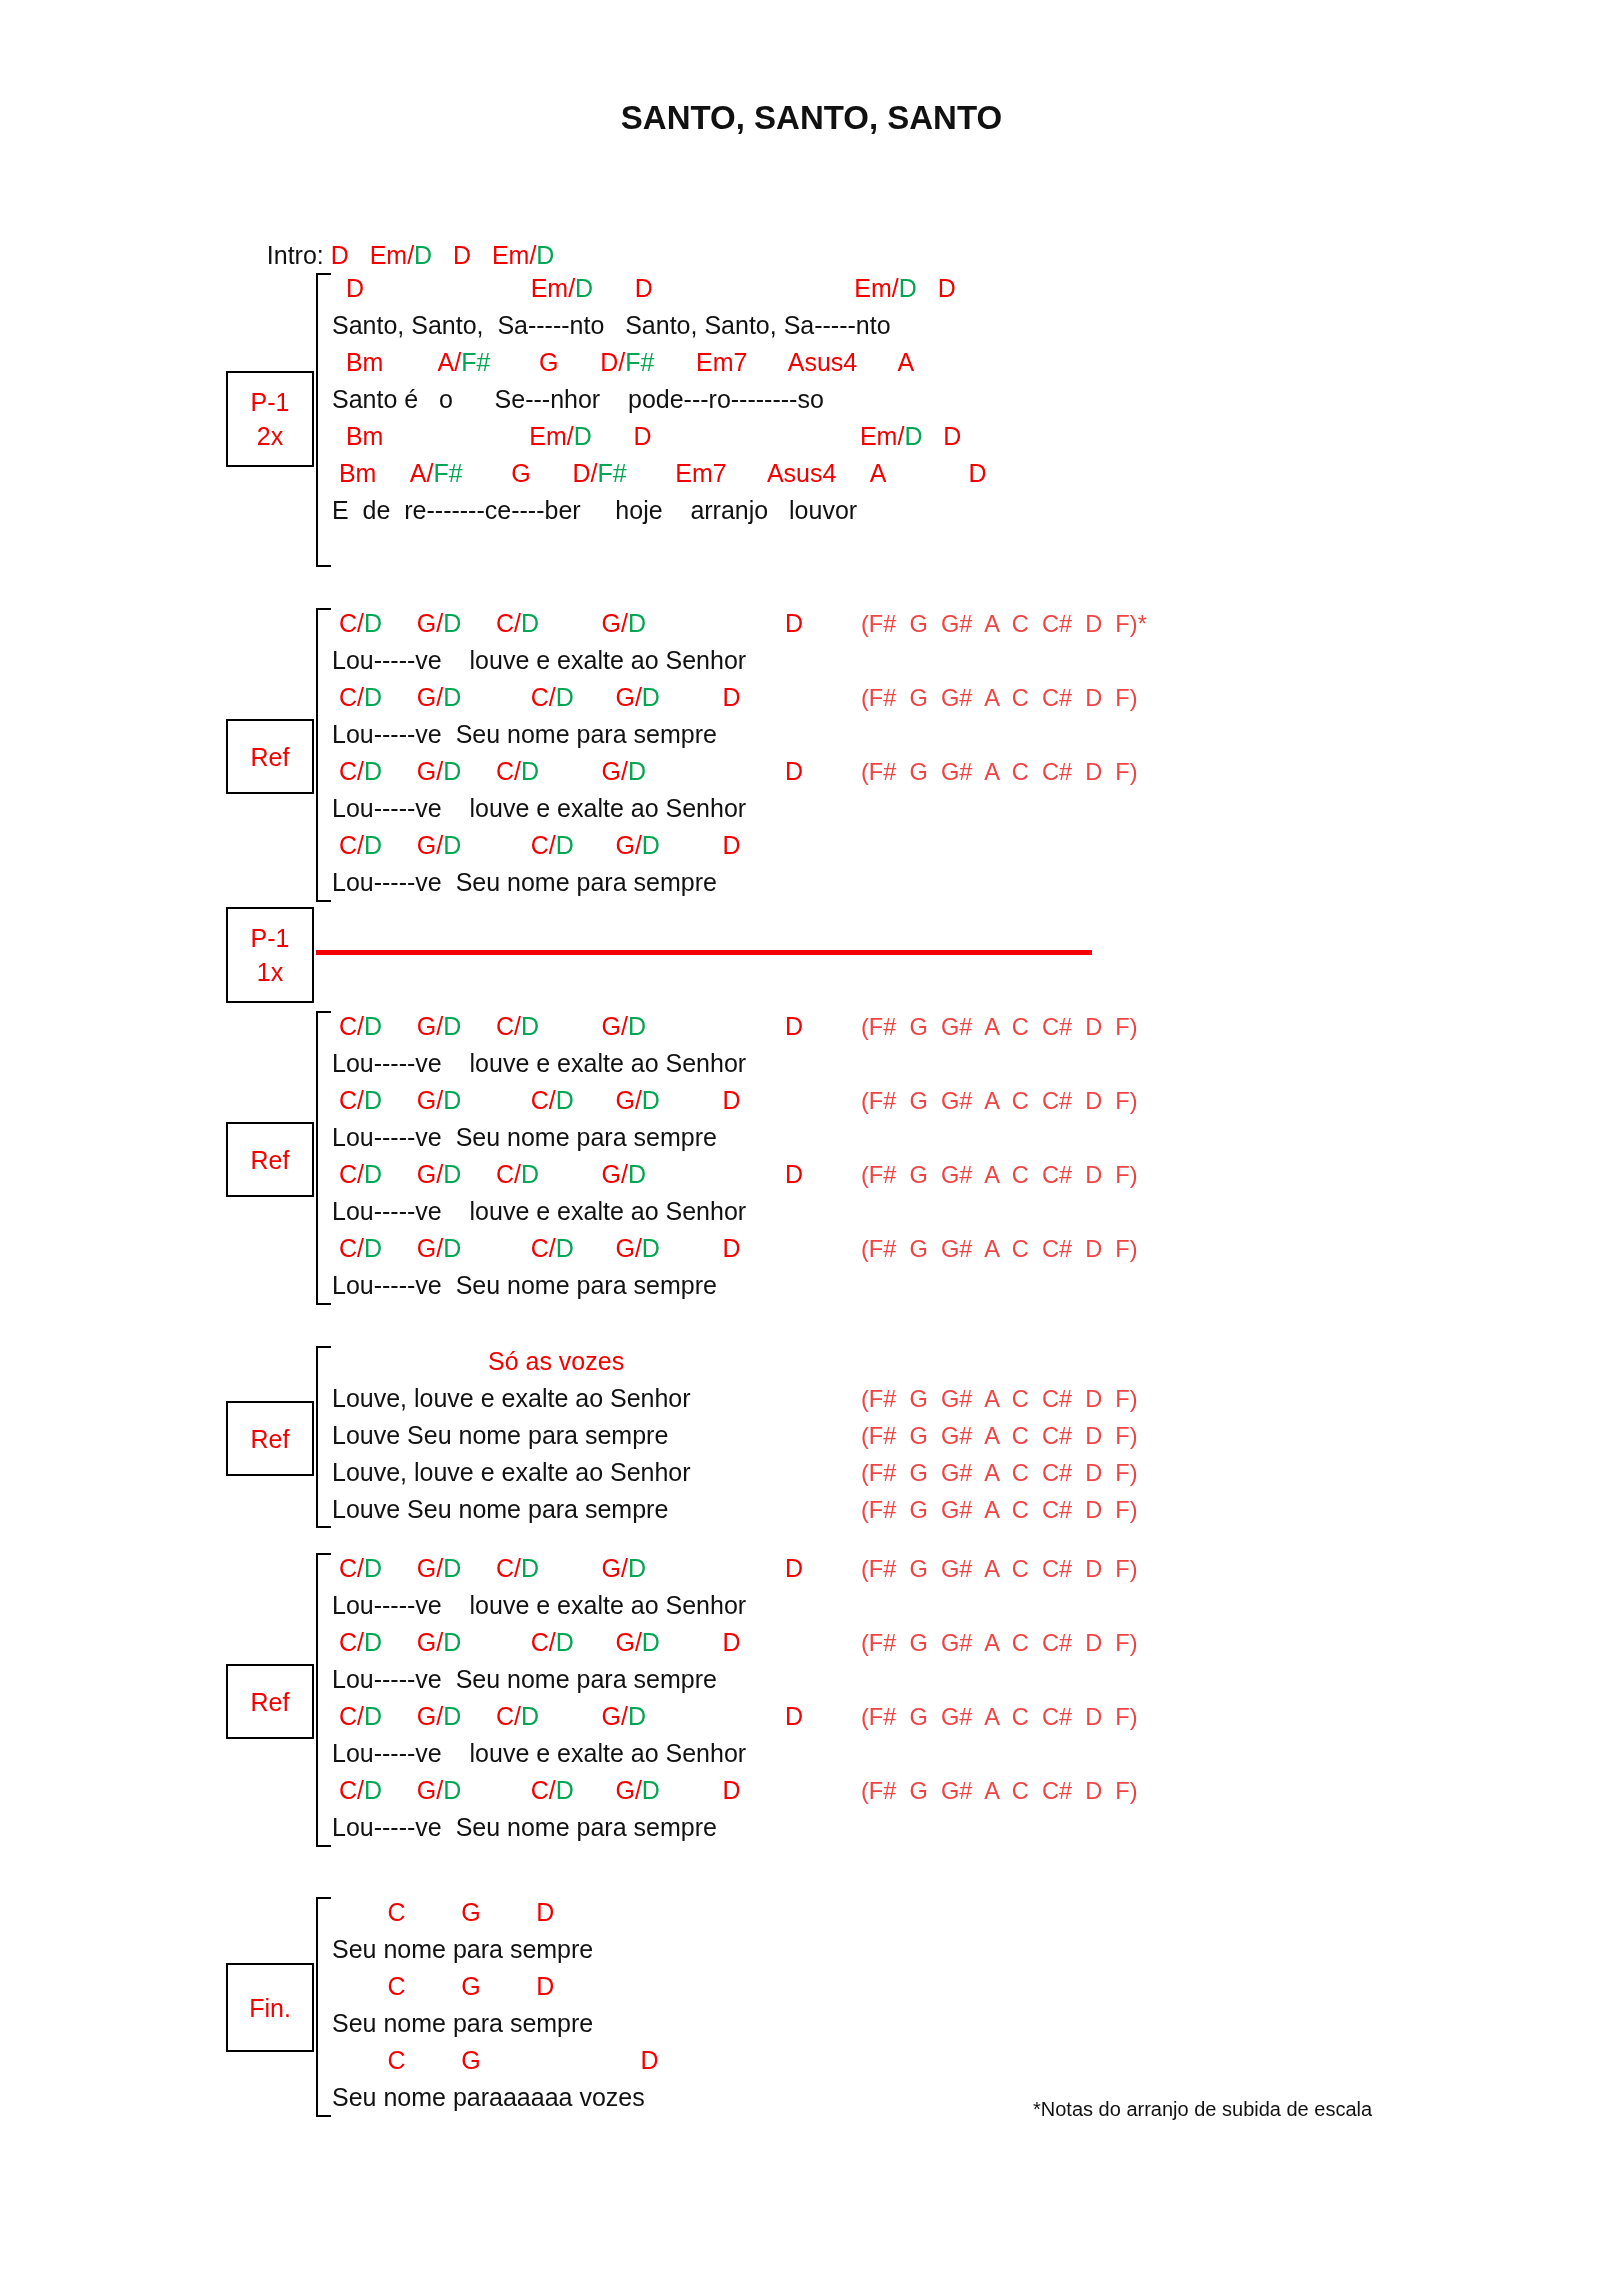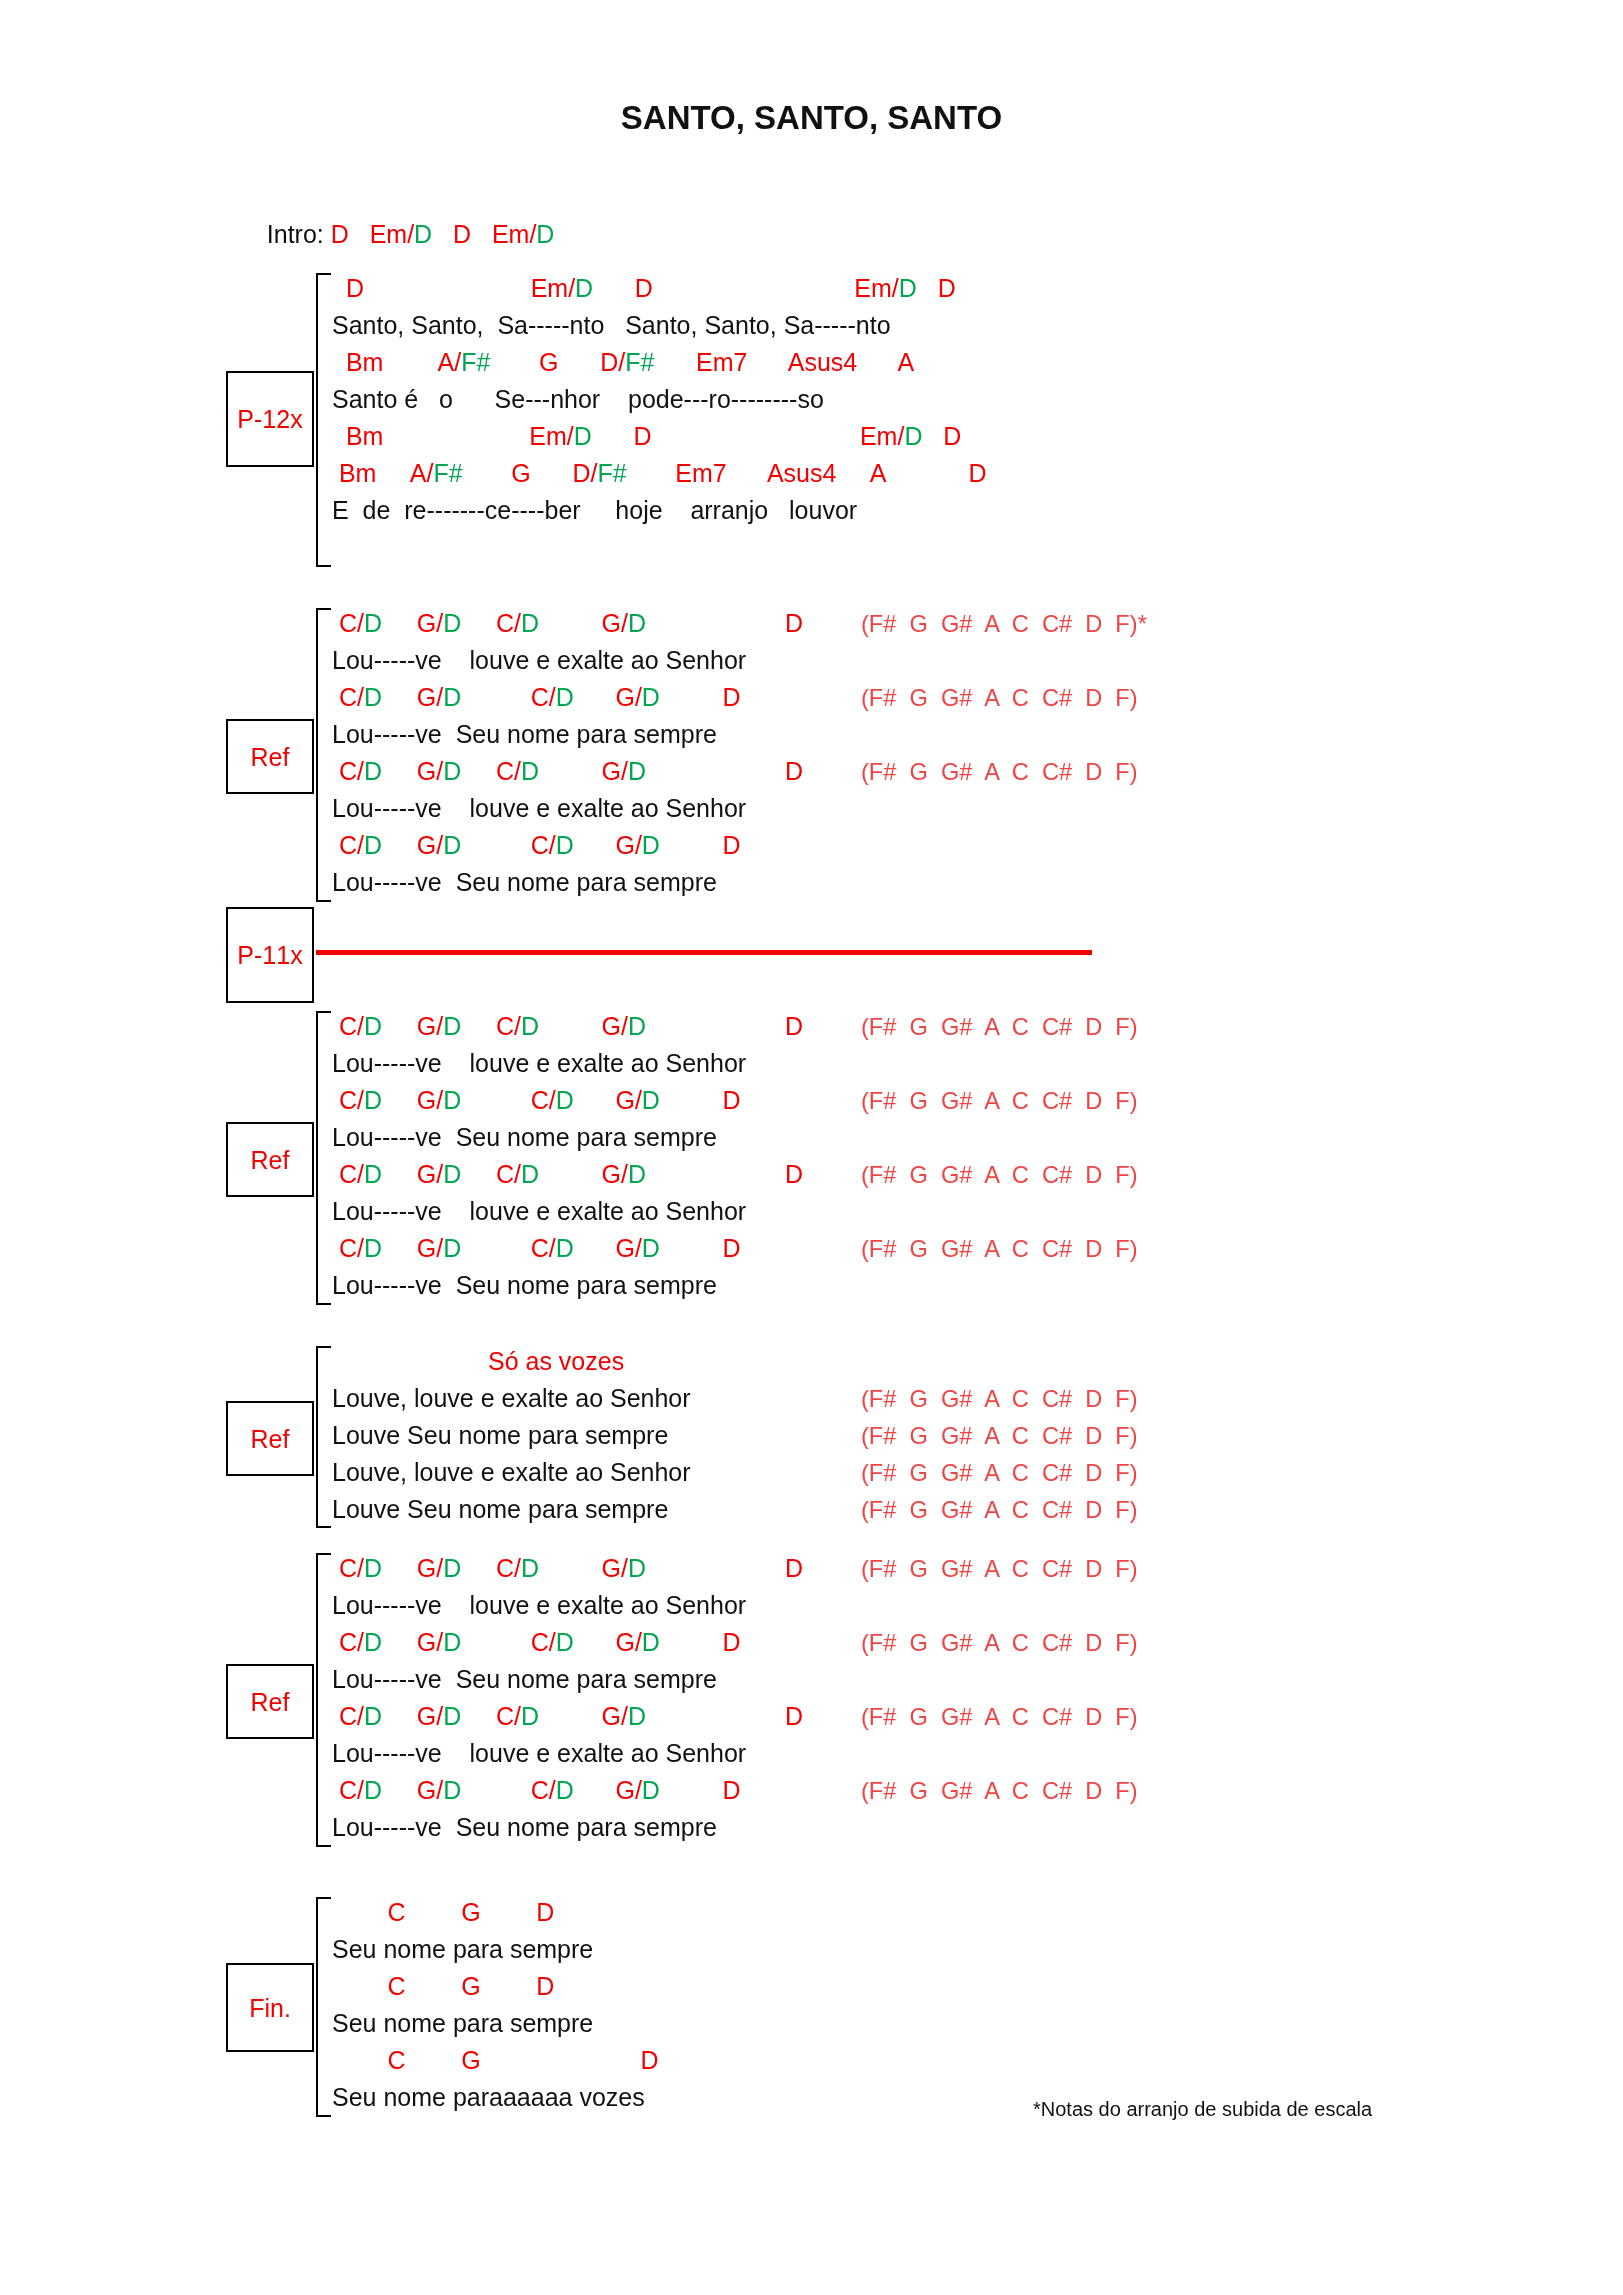--- a/index.html
+++ b/index.html
@@ -10,29 +10,29 @@
     font-family:"Liberation Sans", sans-serif;
     color:#111;
     overflow:hidden;
   }
   .song-title{
     position:absolute;top:99px;left:0;width:100%;
     text-align:center;font-size:33px;font-weight:bold;color:#111;
     margin:0;letter-spacing:0;
   }
   .intro-line{
-    position:absolute;left:239px;top:191px;
+    position:absolute;left:239px;top:212px;
     font-size:25px;white-space:pre;
   }
   .intro-line .intro-label{color:#111;}
   .section{position:absolute;left:226px;width:1309px;}
   .label-box{
     position:absolute;left:0;width:84px;
     border:2px solid #000;background:#fff;
-    display:flex;flex-direction:row;justify-content:center;align-items:center;
+    display:flex;flex-direction:column;justify-content:center;align-items:center;
     font-size:25px;line-height:34px;
   }
   .label-line{color:var(--red,#f40000);}
   .sec-verse{top:270px;height:298px;}
   .sec-ref1{top:605px;height:298px;}
   .sec-p1x{top:906px;height:97px;}
   .sec-ref2{top:1008px;height:298px;}
   .sec-ref3{top:1343px;height:186px;}
   .sec-ref4{top:1550px;height:298px;}
   .sec-fin{top:1894px;height:224px;}

